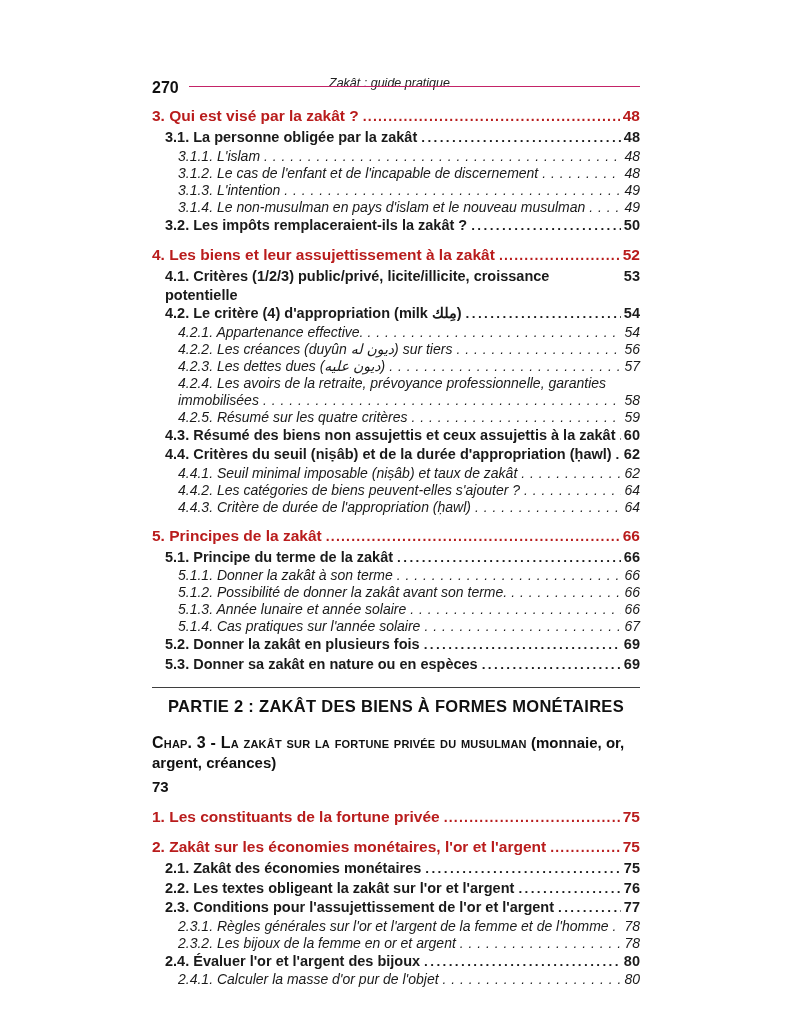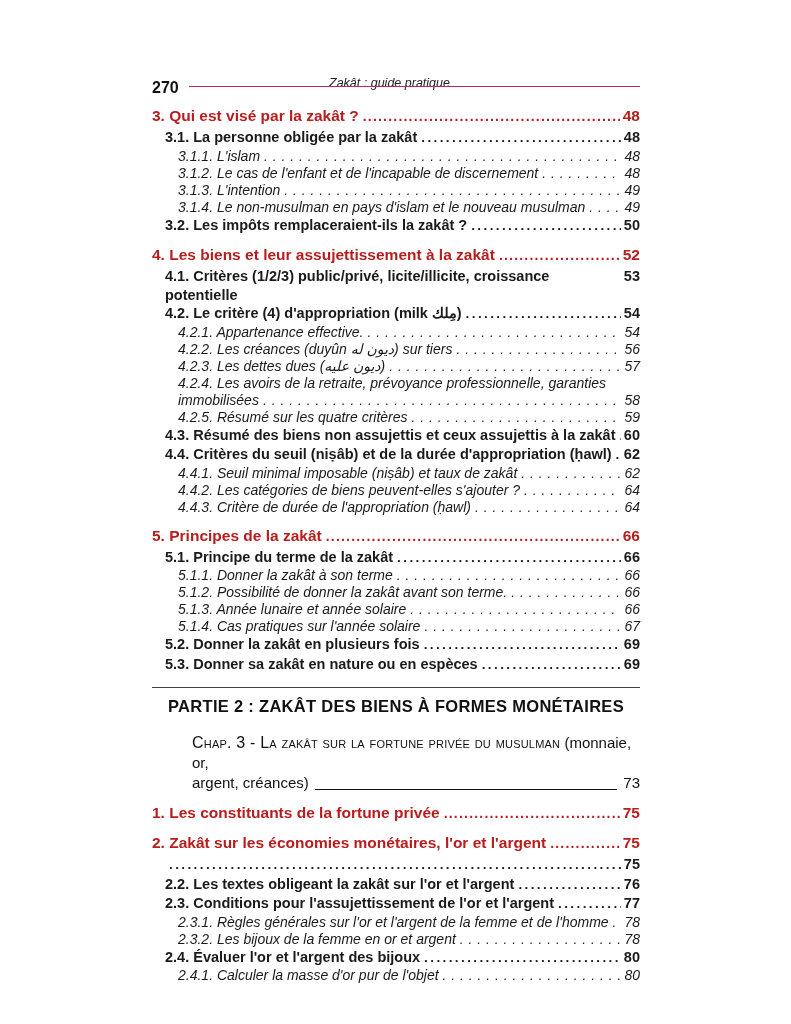--- a/index.html
+++ b/index.html
@@ -64,23 +64,23 @@
     margin-top:13px;
     border-top:1.2px solid #3f3f3f;
     height:0;
   }
   .part-title {
     text-align:center; font-weight:bold; font-size:16.5px;
     letter-spacing:0.3px; color:#111;
     margin:9px 0 17px 0;
   }
   
-  .chap { font-weight:normal; font-size:15px; color:#111; line-height:20px;margin-left:40px; }
+  .chap { font-weight:bold; font-size:15px; color:#111; line-height:20px; }
   .chap .sc { font-variant:small-caps; font-size:16px; letter-spacing:0.2px; }
-  .chap-line2 { display:flex; align-items:baseline; }
+  .chap-line2 { display:flex; align-items:baseline;flex-direction:column; }
   .solid-leader {
     flex:1; align-self:flex-end;
     height:0; border-bottom:1.8px solid #111;
     margin:0 6px 3px 6px;
   }
 </style>
 </head>
 <body>
 
 <div class="content">
@@ -262,20 +262,21 @@
       <span class="lbl">1. Les constituants de la fortune privée</span>
       <span class="leader"></span>
       <span class="pg">75</span>
     </div>
     <div class="row l1">
       <span class="lbl">2. Zakât sur les économies monétaires, l'or et l'argent</span>
       <span class="leader"></span>
       <span class="pg">75</span>
     </div>
     <div class="row l2">
+      <span class="lbl">2.1. Zakât des économies monétaires</span>
       <span class="leader"></span>
       <span class="pg">75</span>
     </div>
     <div class="row l2">
       <span class="lbl">2.2. Les textes obligeant la zakât sur l'or et l'argent</span>
       <span class="leader"></span>
       <span class="pg">76</span>
     </div>
     <div class="row l2">
       <span class="lbl">2.3. Conditions pour l'assujettissement de l'or et l'argent</span>

